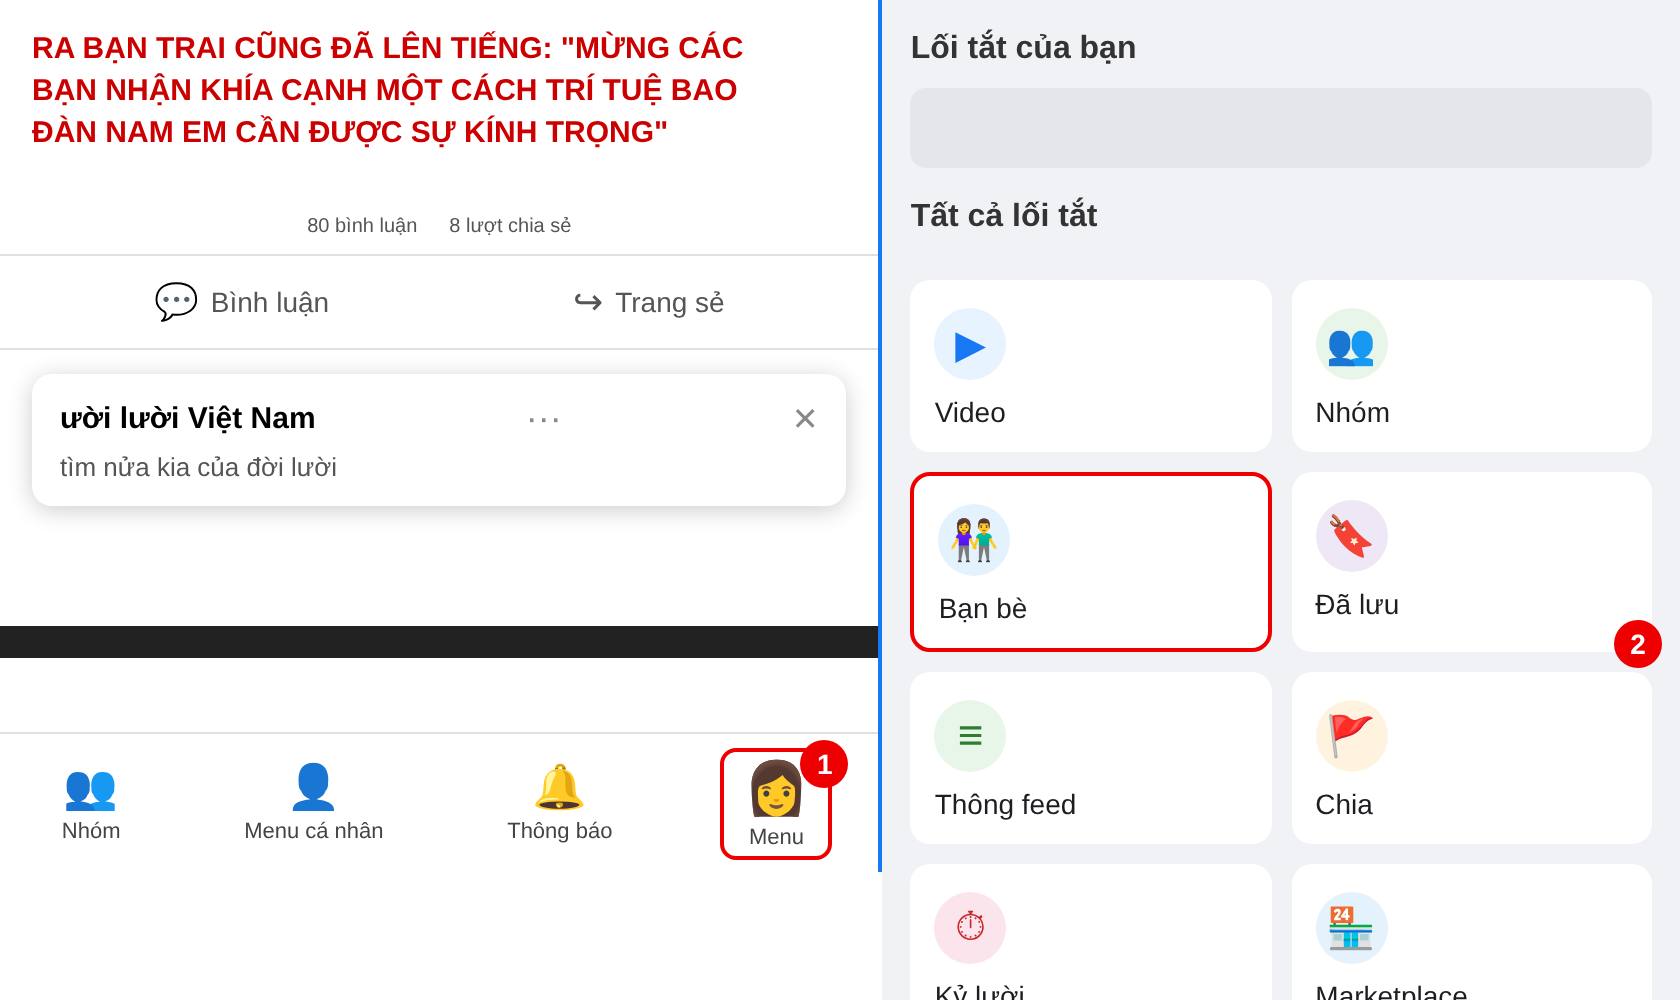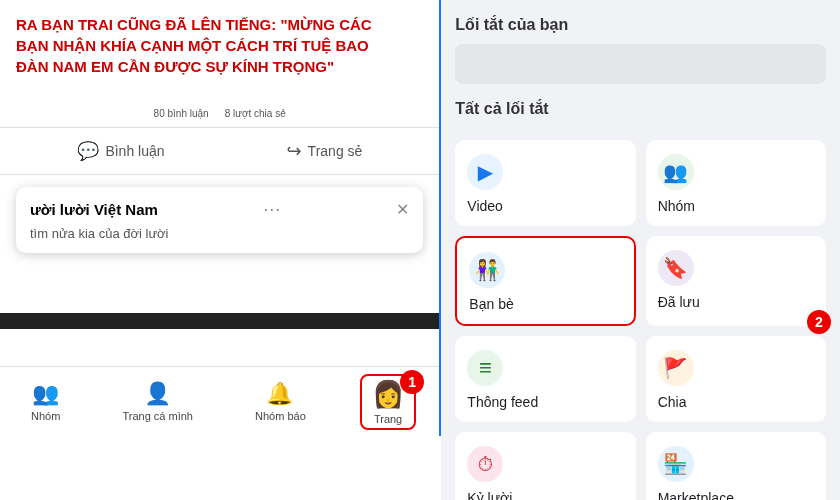--- a/index.html
+++ b/index.html
@@ -288,29 +288,29 @@
 
   <div style="height:16px; background:#222; margin: 60px 0 0 0;"></div>
 
   <div class="bottom-nav">
     <div class="nav-item">
       <span class="nav-icon">👥</span>
       <span class="nav-label">Nhóm</span>
     </div>
     <div class="nav-item">
       <span class="nav-icon">👤</span>
-      <span class="nav-label">Trang cá mình</span>
+      <span class="nav-label">Menu cá nhân</span>
     </div>
     <div class="nav-item" style="position:relative;">
       <span class="nav-icon">🔔</span>
-      <span class="nav-label">Nhóm báo</span>
+      <span class="nav-label">Thông báo</span>
     </div>
     <div class="nav-item active" style="position:relative;">
       <span class="nav-icon" style="font-size:26px;">👩</span>
-      <span class="nav-label">Trang</span>
+      <span class="nav-label">Menu</span>
       <span class="step-badge" style="top:-6px; right:-10px; position:absolute;">1</span>
     </div>
   </div>
 </div>
 
 <div class="right-panel">
   <div class="section-title">Lối tắt của bạn</div>
   <div class="shortcuts-placeholder"></div>
 
   <div class="all-shortcuts-title">Tất cả lối tắt</div>

